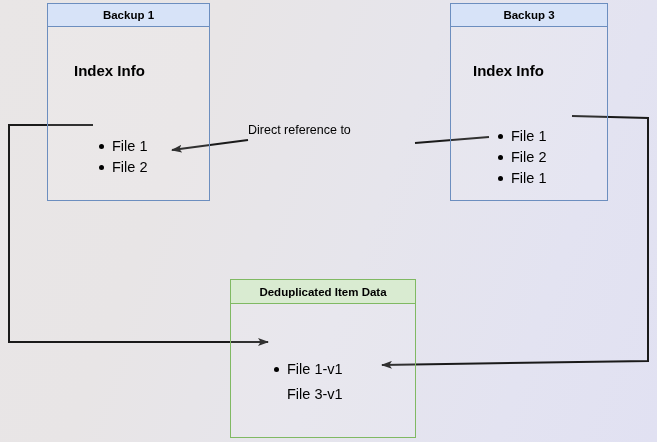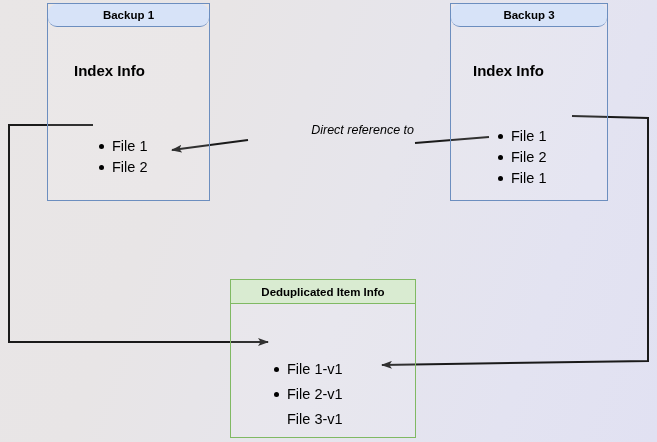--- a/index.html
+++ b/index.html
@@ -56,21 +56,20 @@
   
   .node.blue {
     border: 1.5px solid #6c8ebf;
     background: rgba(255,255,255,0.10);
   }
   .node.blue .node-header {
     background: #d7e3f8;
     border-bottom: 1.5px solid #6c8ebf;
     height: 23px;
     font-size: 11.5px;
-    border-radius: 9px;
   }
   .node.blue .node-body {
     height: calc(100% - 23px);
   }
 
   
   .node.green {
     border: 1.5px solid #80b963;
     background: rgba(255,255,255,0.10);
   }
@@ -128,25 +127,24 @@
   #dedup-files   { left: 42px;  top: 53px; }
   #dedup-files li { line-height: 25px; }
   #dedup-files li .bullet { top: 10px; }
 
   
   #annotation {
     position: absolute;
     left: 248px;
     top: 122px;
     width: 166px;
-    text-align: right;
+    text-align: left;
     font-size: 12.5px;
     line-height: 16px;
     color: #000;
-    font-style: italic;
   }
 </style>
 </head>
 <body>
 
 <div id="canvas">
 
   <svg id="connectors" viewBox="0 0 657 442">
     <defs>
       <marker id="arrowhead" markerWidth="11" markerHeight="8" refX="10" refY="4" orient="auto" markerUnits="userSpaceOnUse">
@@ -194,32 +192,28 @@
         </li>
         <li>
           <span class="bullet"></span>
           <span>File 1</span>
         </li>
       </ul>
     </div>
   </div>
 
   <div class="node green" id="dedup">
-    <div class="node-header">Deduplicated Item Info</div>
+    <div class="node-header">Deduplicated Item Data</div>
     <div class="node-body">
       <ul class="filelist" id="dedup-files">
         <li>
           <span class="bullet"></span>
           <span>File 1-v1</span>
         </li>
         <li>
-          <span class="bullet"></span>
-          <span>File 2-v1</span>
-        </li>
-        <li>
           
           <span>File 3-v1</span>
         </li>
       </ul>
     </div>
   </div>
 
   <div id="annotation">
     <div>Direct reference to</div>
   </div>

